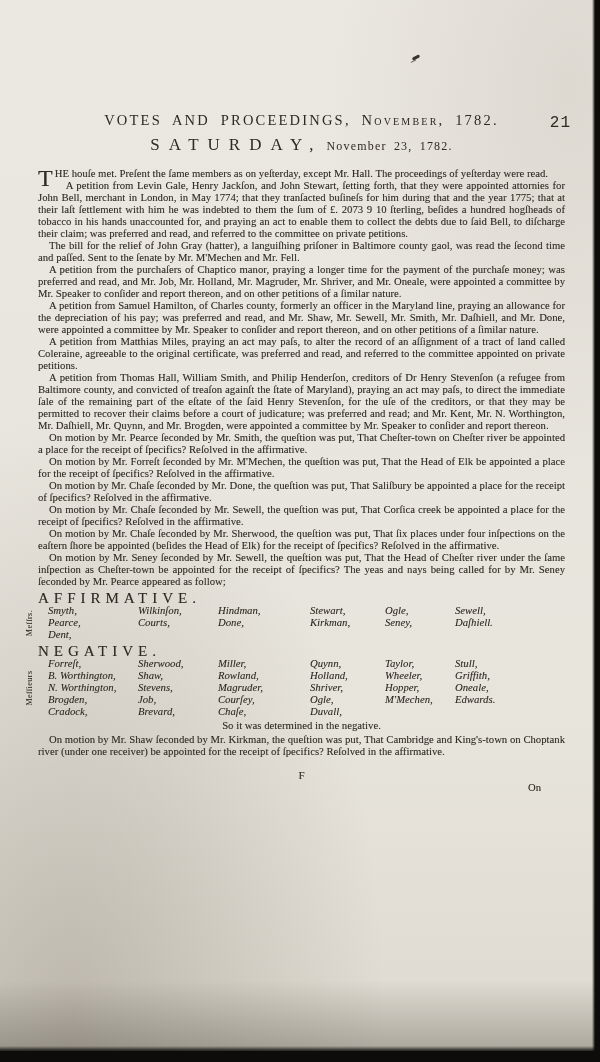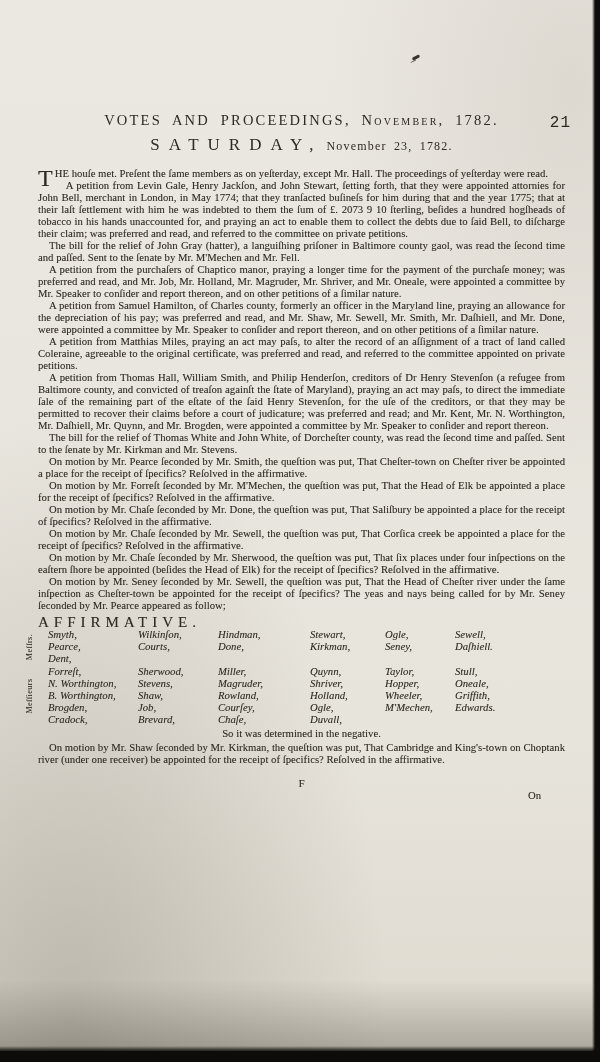--- a/index.html
+++ b/index.html
@@ -150,21 +150,20 @@
     <div class="body">
 
       <p class="para opening"><span class="dropcap">T</span><span>HE houſe met. Preſent the ſame members as on yeſterday, except Mr. Hall. The proceedings of yeſterday were read.</span></p>
 
       <p class="para">A petition from Levin Gale, Henry Jackſon, and John Stewart, ſetting forth, that they were appointed attornies for John Bell, merchant in London, in May 1774; that they tranſacted buſineſs for him during that and the year 1775; that at their laſt ſettlement with him he was indebted to them the ſum of £. 2073 9 10 ſterling, beſides a hundred hogſheads of tobacco in his hands unaccounted for, and praying an act to enable them to collect the debts due to ſaid Bell, to diſcharge their claim; was preferred and read, and referred to the committee on private petitions.</p>
       <p class="para">The bill for the relief of John Gray (hatter), a languiſhing priſoner in Baltimore county gaol, was read the ſecond time and paſſed. Sent to the ſenate by Mr. M'Mechen and Mr. Fell.</p>
       <p class="para">A petition from the purchaſers of Chaptico manor, praying a longer time for the payment of the purchaſe money; was preferred and read, and Mr. Job, Mr. Holland, Mr. Magruder, Mr. Shriver, and Mr. Oneale, were appointed a committee by Mr. Speaker to conſider and report thereon, and on other petitions of a ſimilar nature.</p>
       <p class="para">A petition from Samuel Hamilton, of Charles county, formerly an officer in the Maryland line, praying an allowance for the depreciation of his pay; was preferred and read, and Mr. Shaw, Mr. Sewell, Mr. Smith, Mr. Daſhiell, and Mr. Done, were appointed a committee by Mr. Speaker to conſider and report thereon, and on other petitions of a ſimilar nature.</p>
       <p class="para">A petition from Matthias Miles, praying an act may paſs, to alter the record of an aſſignment of a tract of land called Coleraine, agreeable to the original certificate, was preferred and read, and referred to the committee appointed on private petitions.</p>
       <p class="para">A petition from Thomas Hall, William Smith, and Philip Henderſon, creditors of Dr Henry Stevenſon (a refugee from Baltimore county, and convicted of treaſon againſt the ſtate of Maryland), praying an act may paſs, to direct the immediate ſale of the remaining part of the eſtate of the ſaid Henry Stevenſon, for the uſe of the creditors, or that they may be permitted to recover their claims before a court of judicature; was preferred and read; and Mr. Kent, Mr. N. Worthington, Mr. Daſhiell, Mr. Quynn, and Mr. Brogden, were appointed a committee by Mr. Speaker to conſider and report thereon.</p>
-      <p class="para">The bill for the relief of Thomas White and John White, of Dorcheſter county, was read the ſecond time and paſſed. Sent to the ſenate by Mr. Kirkman and Mr. Stevens.</p>
       <p class="para">On motion by Mr. Pearce ſeconded by Mr. Smith, the queſtion was put, That Cheſter-town on Cheſter river be appointed a place for the receipt of ſpecifics? Reſolved in the affirmative.</p>
       <p class="para">On motion by Mr. Forreſt ſeconded by Mr. M'Mechen, the queſtion was put, That the Head of Elk be appointed a place for the receipt of ſpecifics? Reſolved in the affirmative.</p>
       <p class="para">On motion by Mr. Chaſe ſeconded by Mr. Done, the queſtion was put, That Saliſbury be appointed a place for the receipt of ſpecifics? Reſolved in the affirmative.</p>
       <p class="para">On motion by Mr. Chaſe ſeconded by Mr. Sewell, the queſtion was put, That Corſica creek be appointed a place for the receipt of ſpecifics? Reſolved in the affirmative.</p>
       <p class="para">On motion by Mr. Chaſe ſeconded by Mr. Sherwood, the queſtion was put, That ſix places under four inſpections on the eaſtern ſhore be appointed (beſides the Head of Elk) for the receipt of ſpecifics? Reſolved in the affirmative.</p>
       <p class="para">On motion by Mr. Seney ſeconded by Mr. Sewell, the queſtion was put, That the Head of Cheſter river under the ſame inſpection as Cheſter-town be appointed for the receipt of ſpecifics? The yeas and nays being called for by Mr. Seney ſeconded by Mr. Pearce appeared as follow;</p>
 
       <section>
         <div class="vote-heading">AFFIRMATIVE.</div>
         <div class="vote-table">
@@ -190,47 +189,48 @@
             <span class="vote-cell"></span>
             <span class="vote-cell"></span>
             <span class="vote-cell"></span>
             <span class="vote-cell"></span>
             <span class="vote-cell"></span>
           </div>
         </div>
       </section>
 
       <section>
+        <div class="vote-heading">NEGATIVE.</div>
         <div class="vote-table">
           <span class="vote-label">Meſſieurs</span>
           <div class="vote-row">
             <span class="vote-cell">Forreſt,</span>
             <span class="vote-cell">Sherwood,</span>
             <span class="vote-cell">Miller,</span>
             <span class="vote-cell">Quynn,</span>
             <span class="vote-cell">Taylor,</span>
             <span class="vote-cell">Stull,</span>
           </div>
           <div class="vote-row">
+            <span class="vote-cell">B. Worthington,</span>
+            <span class="vote-cell">Shaw,</span>
+            <span class="vote-cell">Rowland,</span>
+            <span class="vote-cell">Holland,</span>
+            <span class="vote-cell">Wheeler,</span>
+            <span class="vote-cell">Griffith,</span>
+          </div>
+          <div class="vote-row">
             <span class="vote-cell">N. Worthington,</span>
             <span class="vote-cell">Stevens,</span>
             <span class="vote-cell">Magruder,</span>
             <span class="vote-cell">Shriver,</span>
             <span class="vote-cell">Hopper,</span>
             <span class="vote-cell">Oneale,</span>
           </div>
           <div class="vote-row">
-            <span class="vote-cell">B. Worthington,</span>
-            <span class="vote-cell">Shaw,</span>
-            <span class="vote-cell">Rowland,</span>
-            <span class="vote-cell">Holland,</span>
-            <span class="vote-cell">Wheeler,</span>
-            <span class="vote-cell">Griffith,</span>
-          </div>
-          <div class="vote-row">
             <span class="vote-cell">Brogden,</span>
             <span class="vote-cell">Job,</span>
             <span class="vote-cell">Courſey,</span>
             <span class="vote-cell">Ogle,</span>
             <span class="vote-cell">M'Mechen,</span>
             <span class="vote-cell">Edwards.</span>
           </div>
           <div class="vote-row">
             <span class="vote-cell">Cradock,</span>
             <span class="vote-cell">Brevard,</span>

